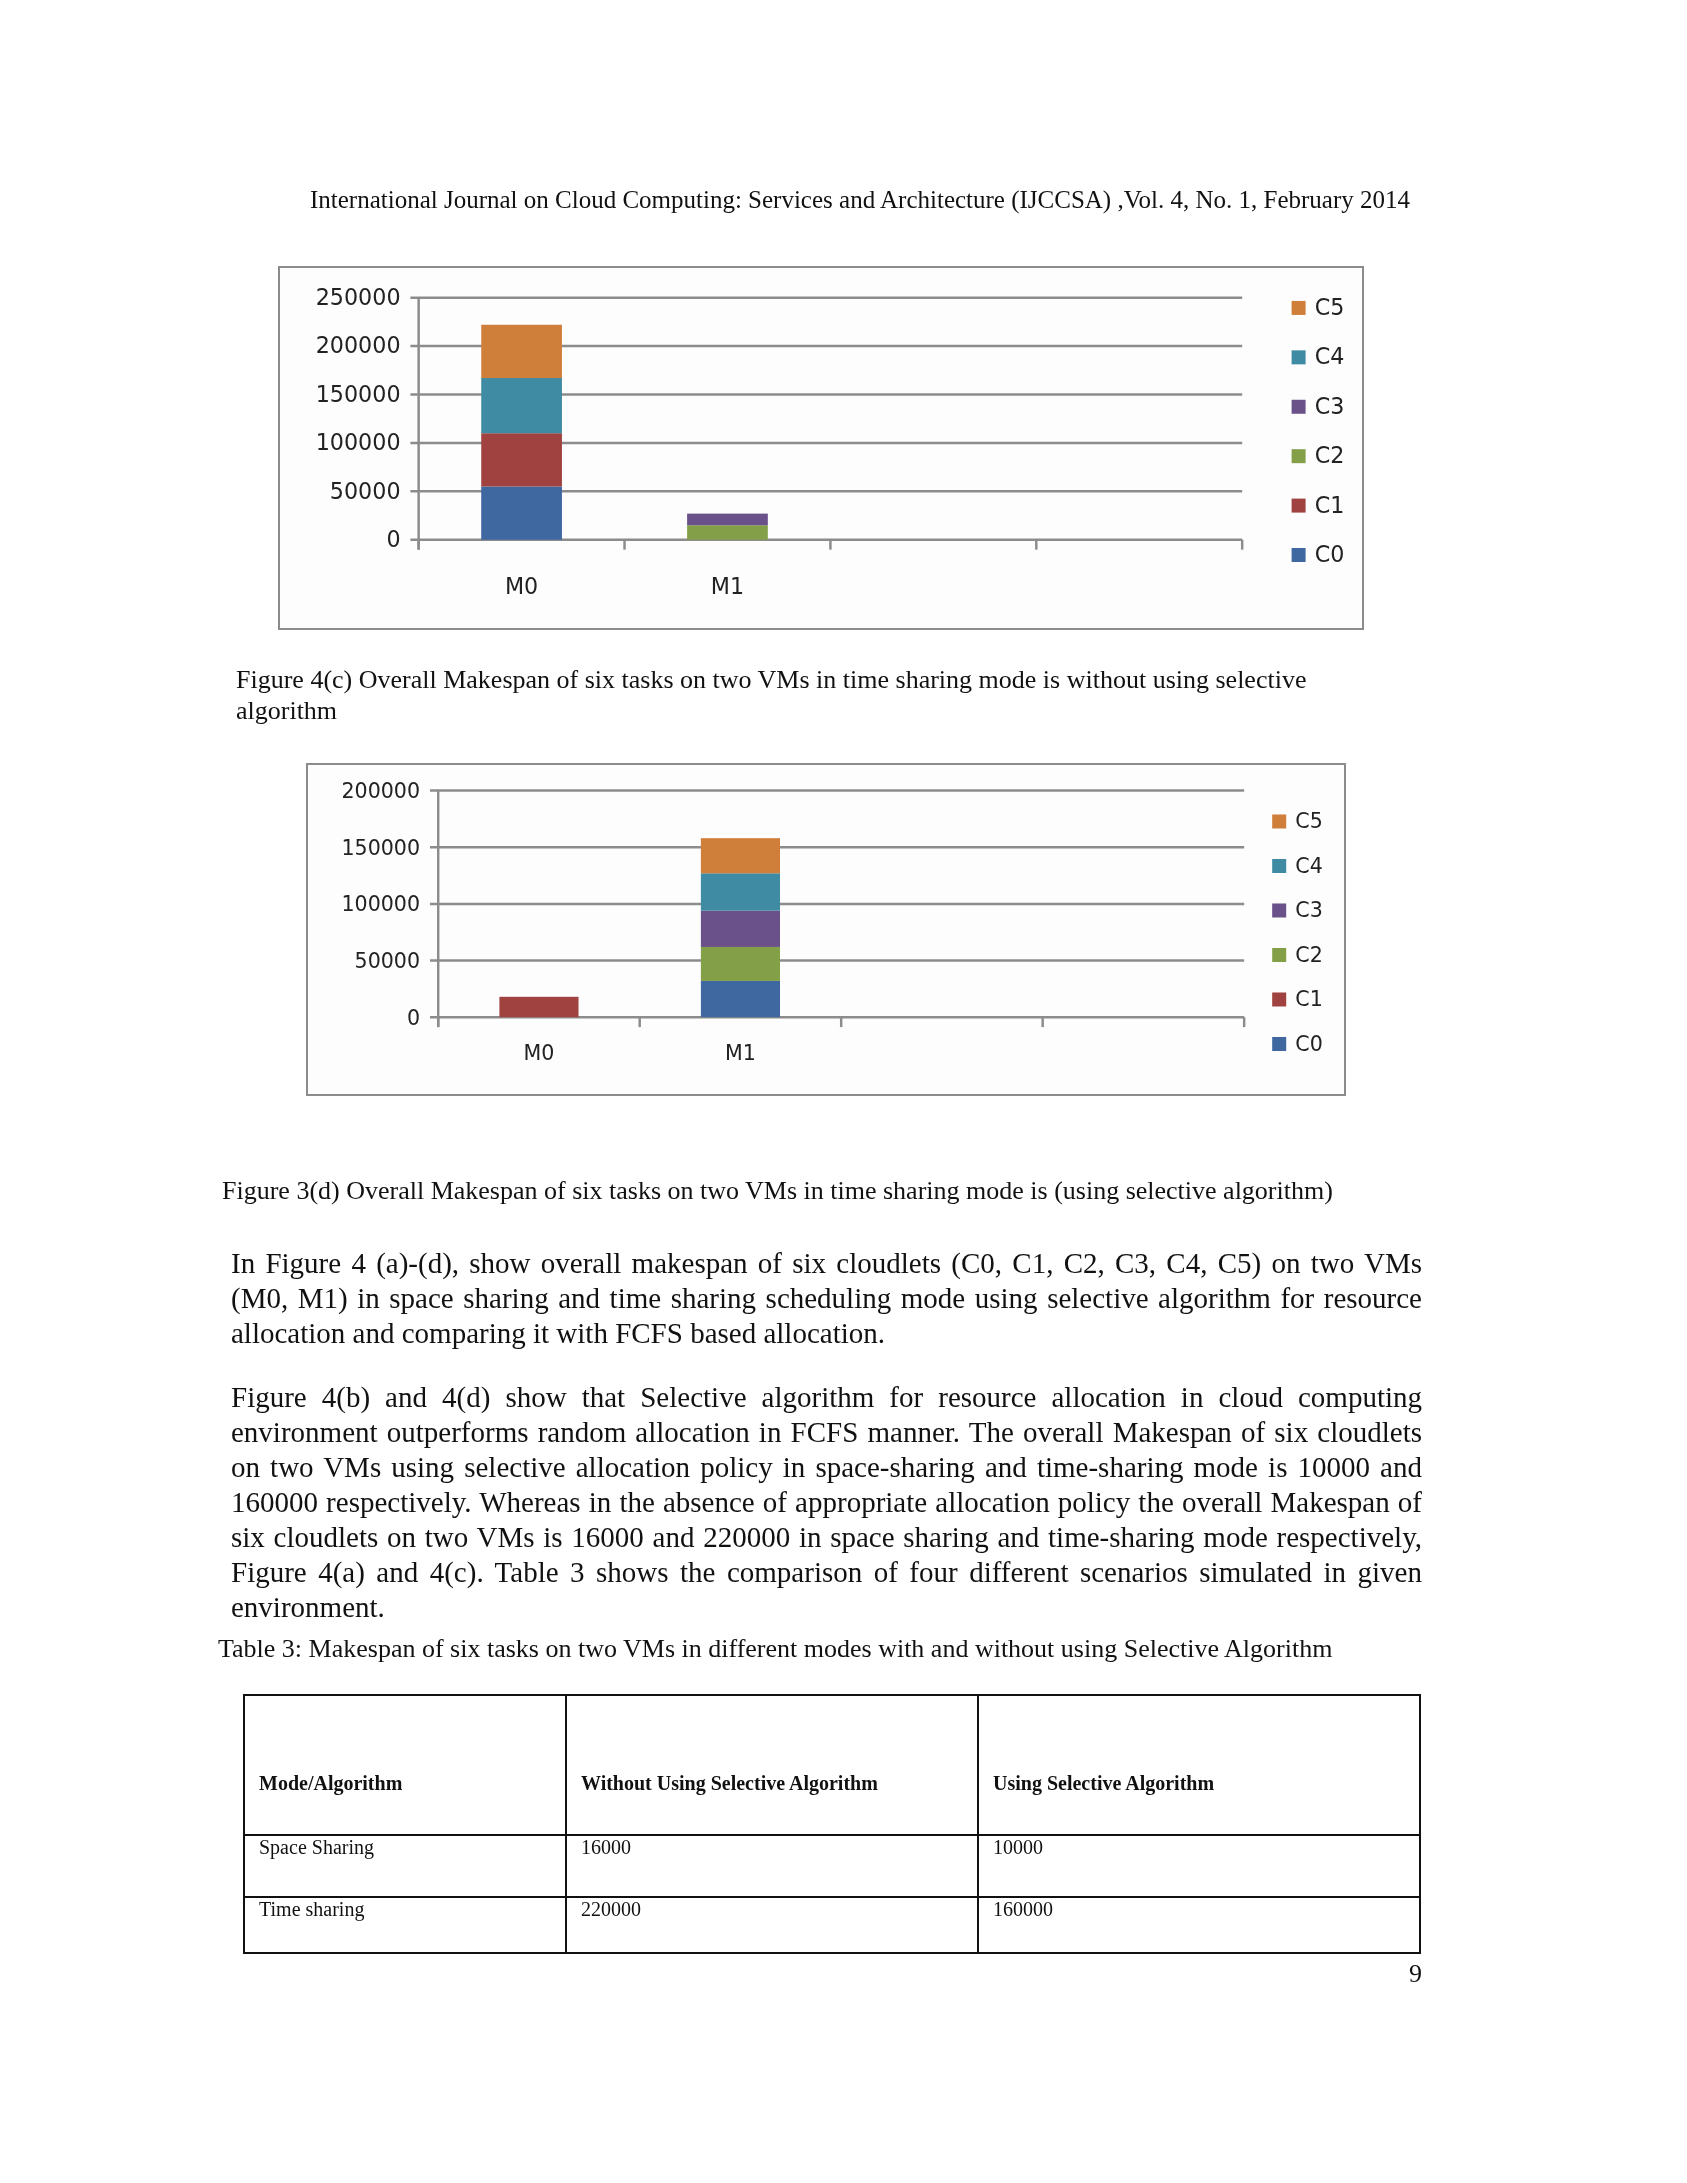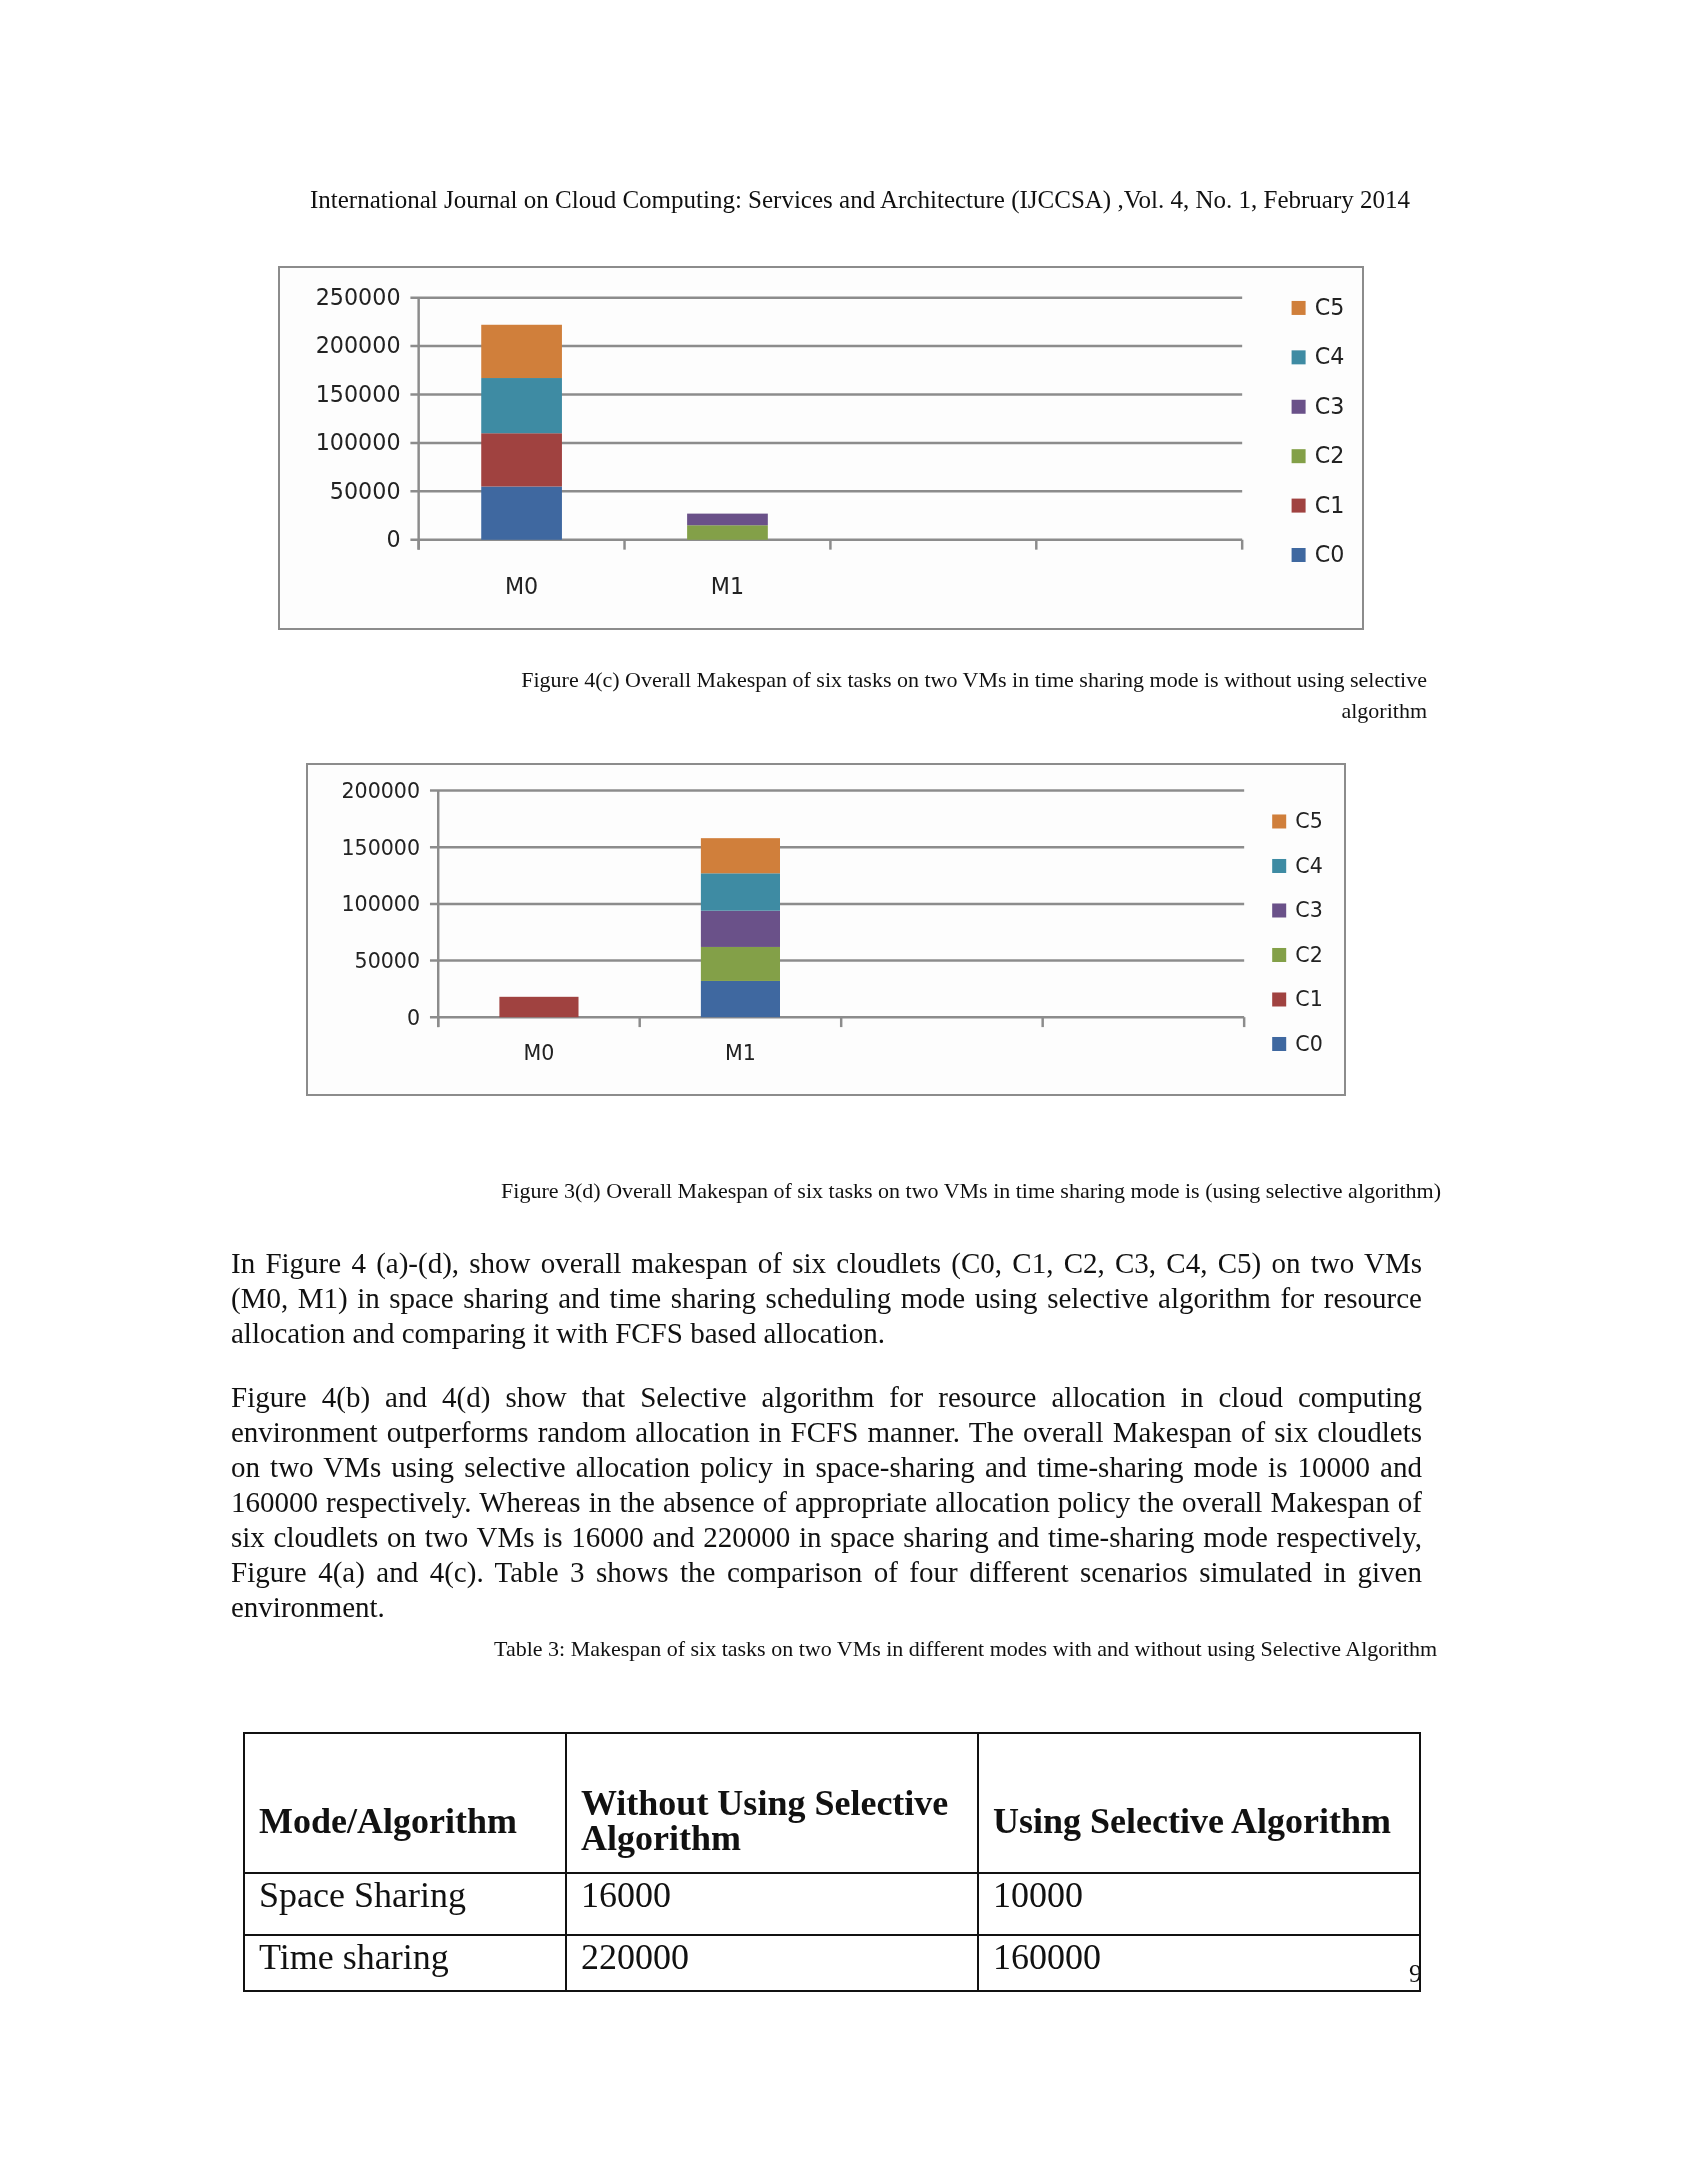--- a/index.html
+++ b/index.html
@@ -2,23 +2,23 @@
 <html style="font-size:13px"><head>
 <meta charset="utf-8">
 <style>
   html, body { margin: 0; padding: 0; background: #ffffff; }
   body { width: 1687px; height: 2183px; position: relative; overflow: hidden;
          font-family: "Liberation Serif", "DejaVu Serif", serif; color: #111; }
   .abs { position: absolute; }
   .running-head { left: 0; width: 1664px; top: 186px; text-align: center; font-size: 25px; padding-left: 28px; }
   .chart-box { position: absolute; border: 2.5px solid #8c8c8c; background: #fdfdfd; box-sizing: border-box; }
   .chart-svg { position: absolute; left: 0; top: 0; }
-  .caption { text-align: right; font-size: 22px; line-height: 31px; }
+  .caption { text-align: left; font-size: 26px; line-height: 31px; }
   .para { left: 231px; width: 1191px; font-size: 29px; line-height: 35px; text-align: justify; margin-top: 16px; }
-  .tbl { position: absolute; left: 243px; top: 1732px; width: 1178px; border-collapse: collapse; font-size: 36px; }
+  .tbl { position: absolute; left: 243px; top: 1694px; width: 1178px; border-collapse: collapse; font-size: 20px; }
   .tbl td, .tbl th { border: 2.5px solid #111; vertical-align: top; padding: 0 14px; text-align: left; }
   .tbl th { font-weight: bold; height: 102px; vertical-align: middle; padding-top: 36px; line-height: 35px; }
   .tbl .r1 td { height: 60px; }
   .tbl .r2 td { height: 54px; }
   .page-num { left: 1409px; top: 1959px; font-size: 26px; }
 </style>
 </head>
 <body>
 
 <div class="abs running-head">International Journal on Cloud Computing: Services and Architecture (IJCCSA) ,Vol. 4, No. 1, February 2014</div>

